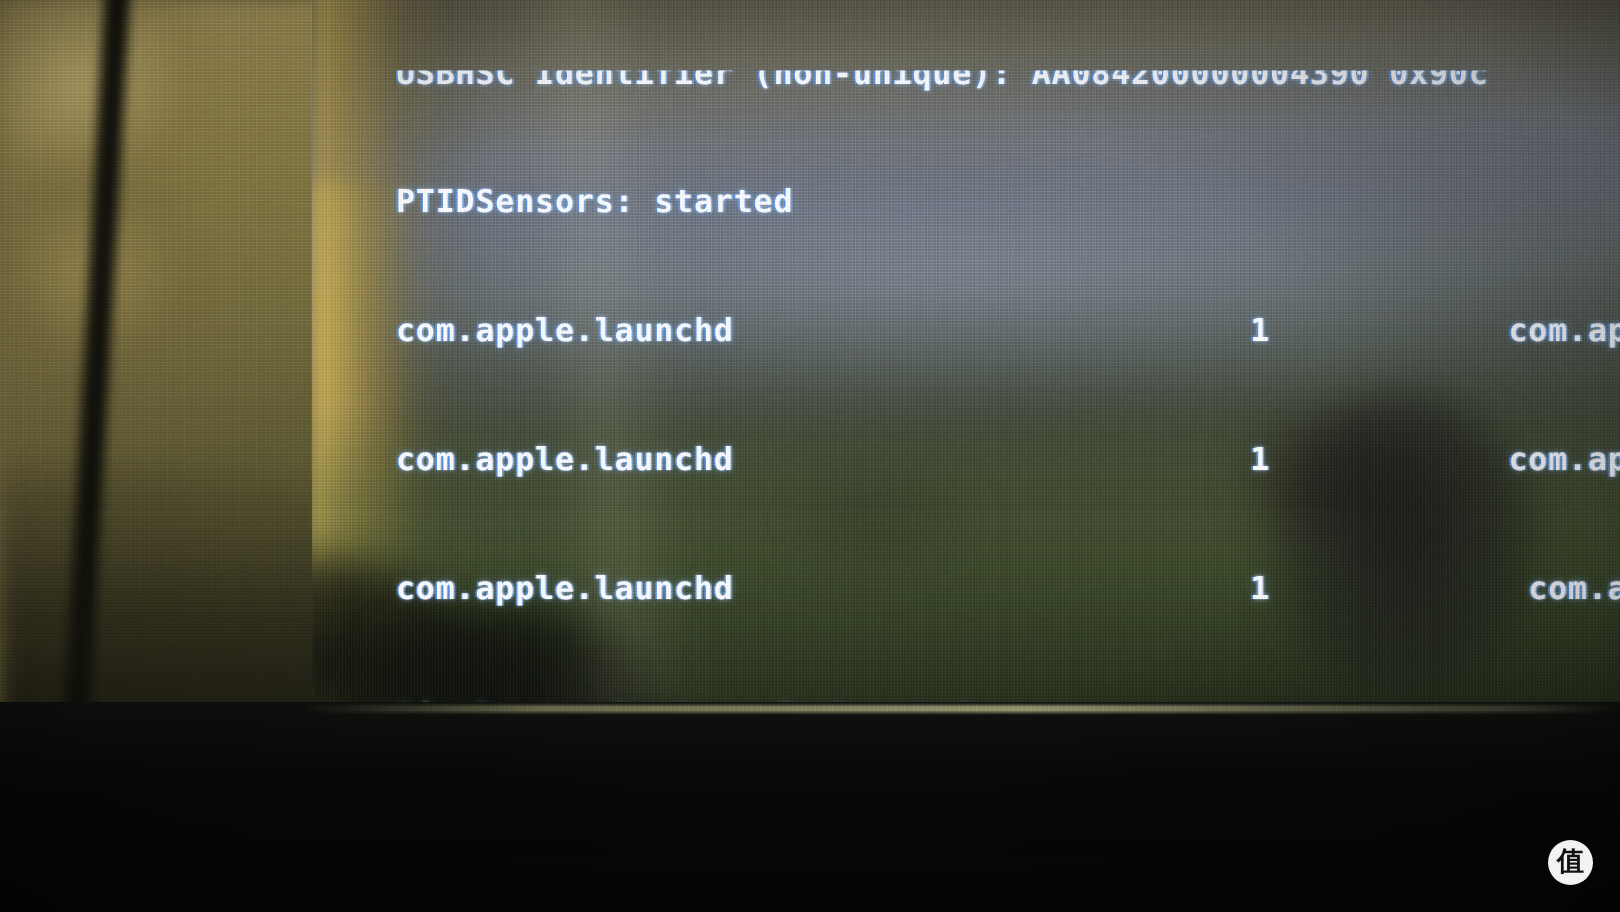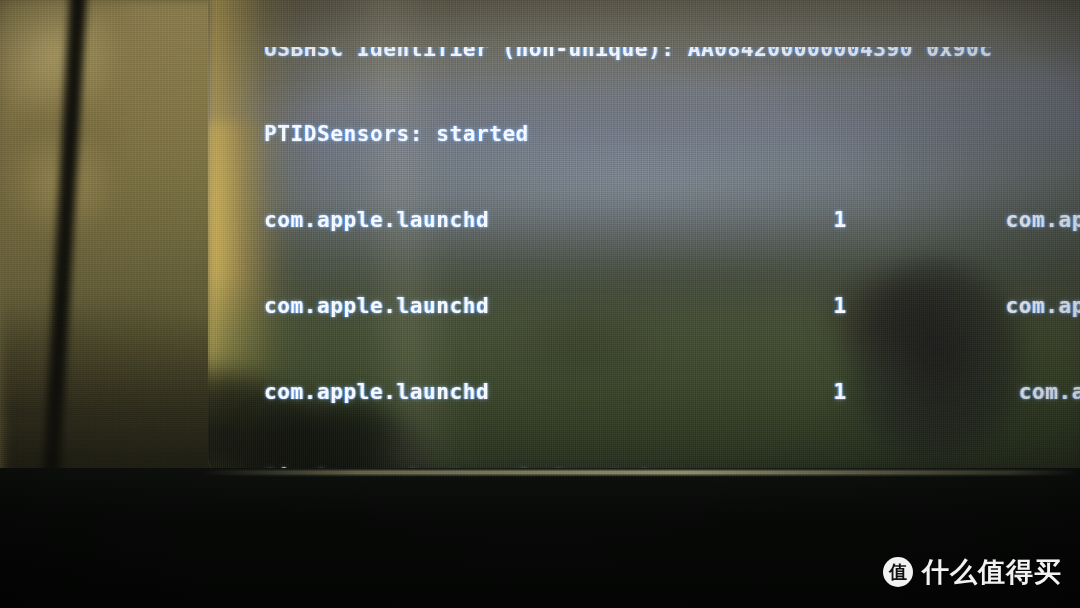--- a/index.html
+++ b/index.html
@@ -345,16 +345,15 @@
   </div>
 
   <div class="laptop-base"></div>
   <div class="laptop-base-sheen"></div>
 
   <div class="vignette"></div>
   <div class="grain"></div>
 
   <div class="watermark">
     <div class="wm-badge">值</div>
-    <div class="wm-text">什么值得买</div>
   </div>
 
 </div>
 
 </body></html>

